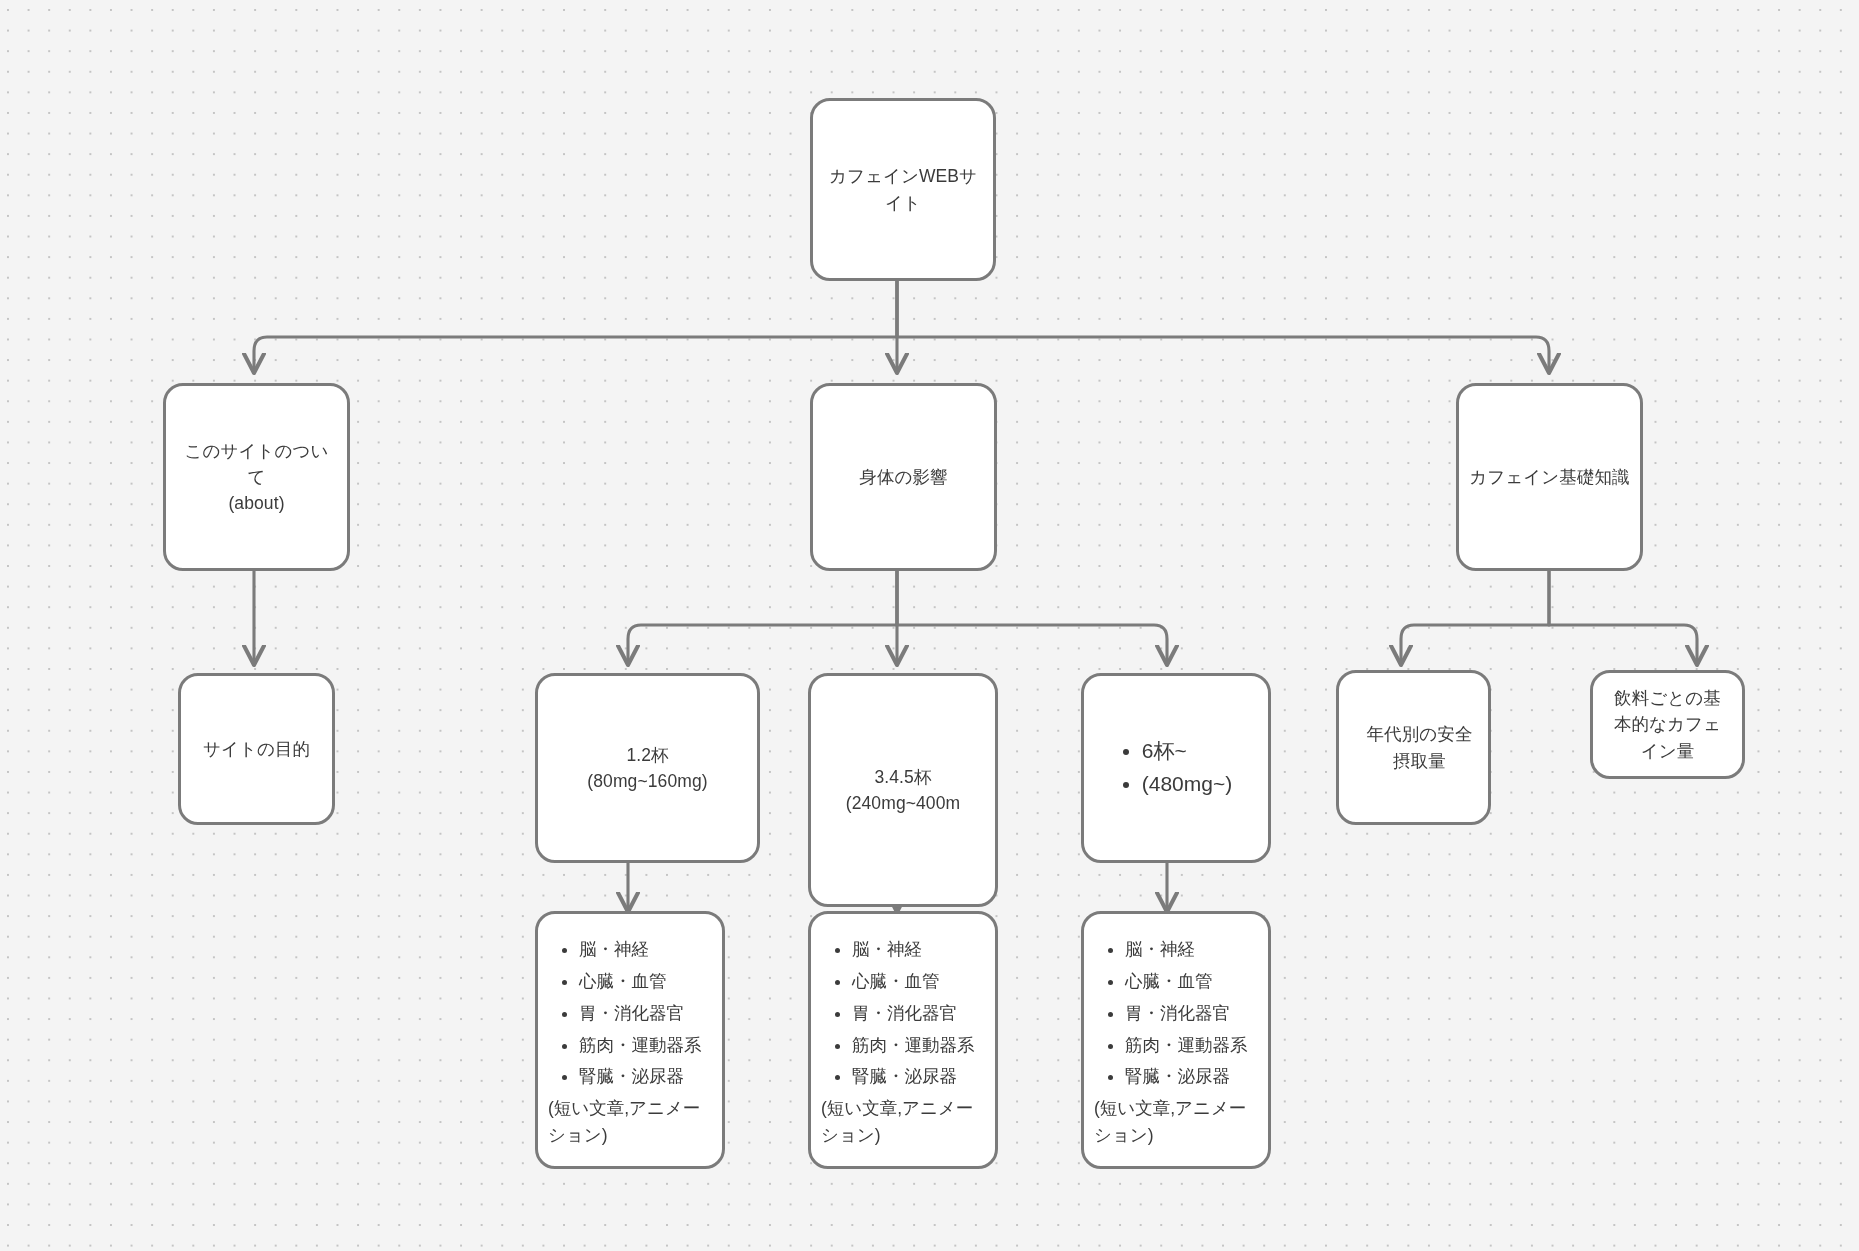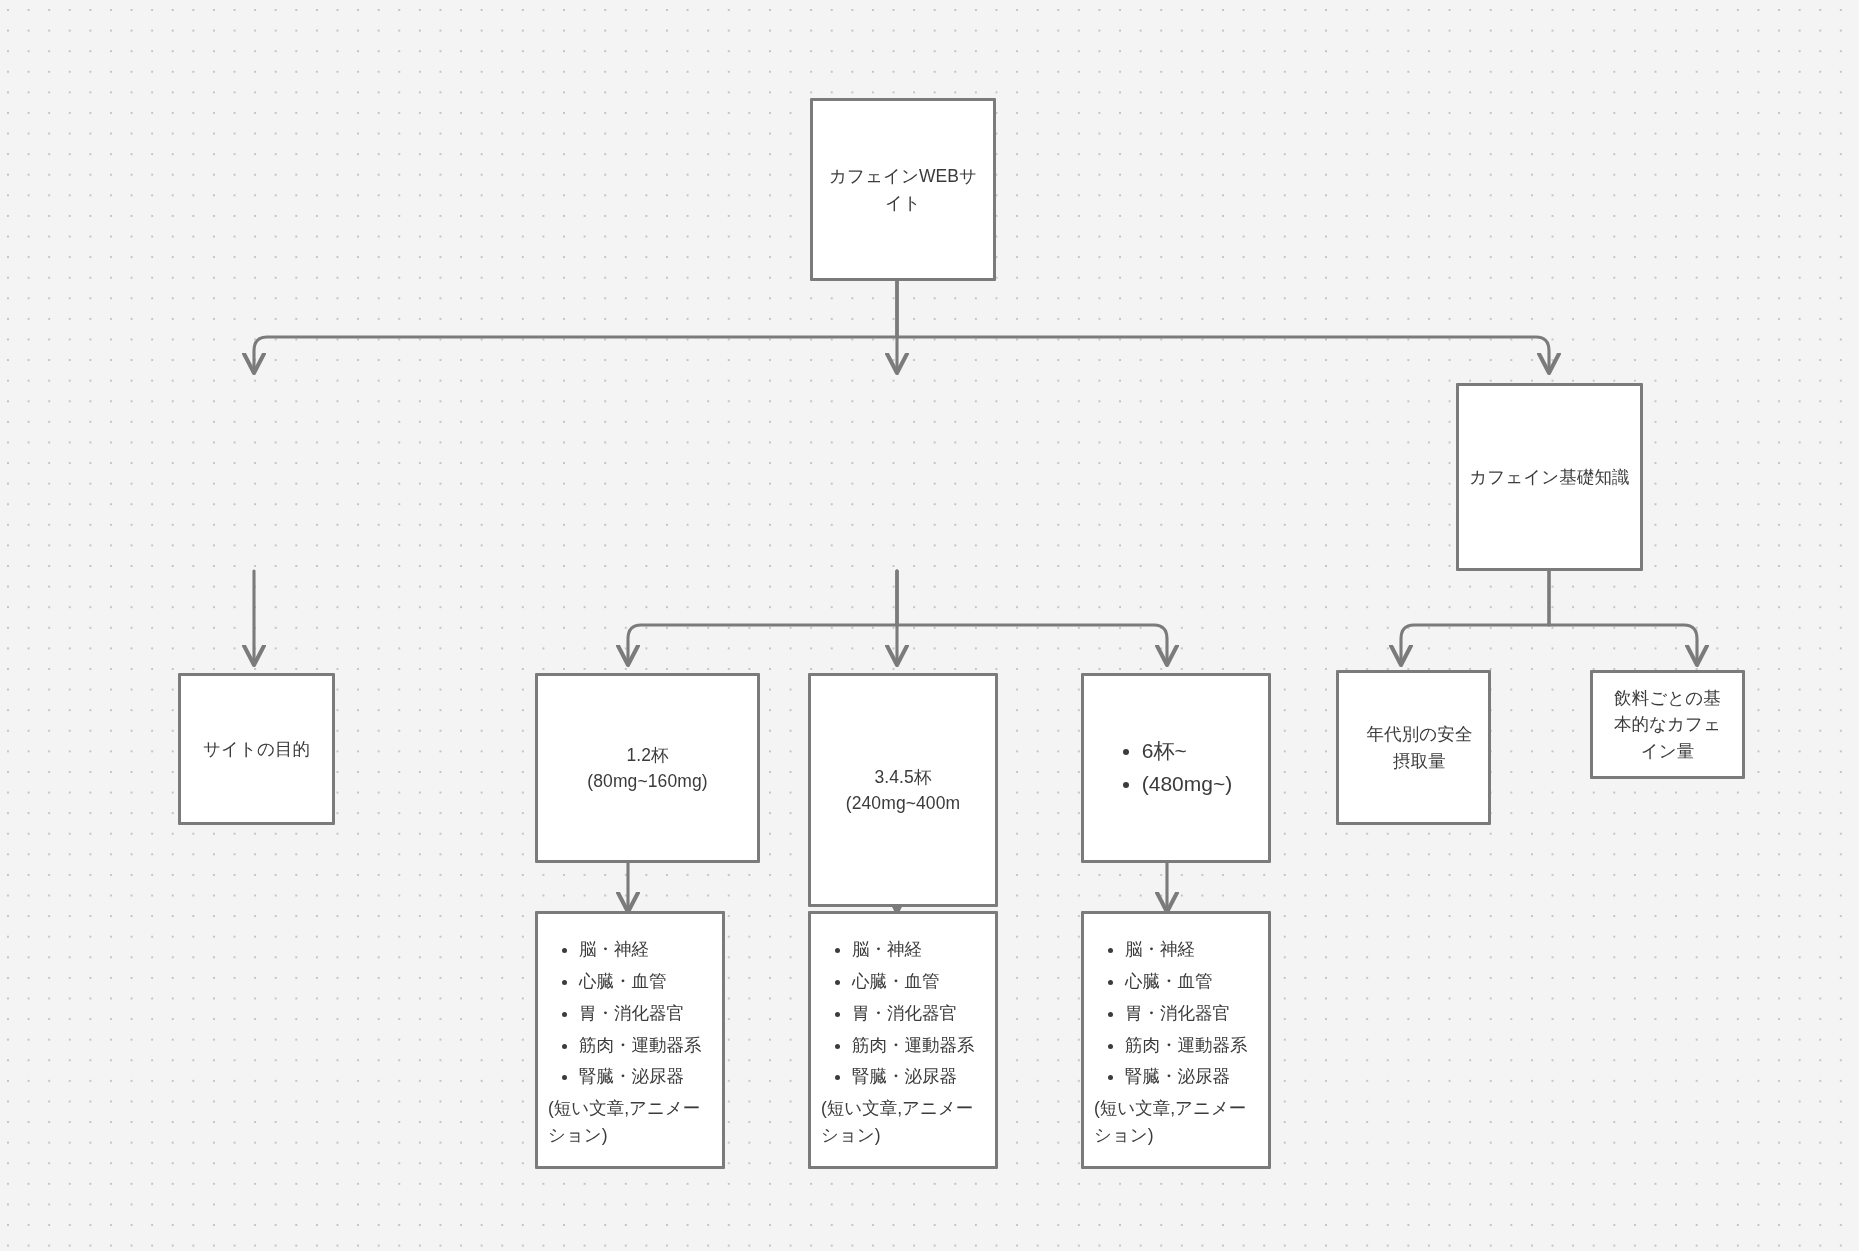--- a/index.html
+++ b/index.html
@@ -34,21 +34,21 @@
     width: 1859px;
     height: 1251px;
     pointer-events: none;
   }
 
   .node {
     position: absolute;
     box-sizing: border-box;
     background: #ffffff;
     border: 3px solid #7b7b7b;
-    border-radius: 1px;
+    border-radius: 20px;
     display: flex;
     align-items: center;
     justify-content: center;
     padding: 6px 10px;
     z-index: 2;
   }
 
   .node-text {
     width: 100%;
     text-align: center;
@@ -123,21 +123,28 @@
       <path d="M 628,863 L 628,910" marker-end="url(#arrow)"></path>
       <path d="M 897,863 L 897,910" marker-end="url(#arrow)"></path>
       <path d="M 1167,863 L 1167,910" marker-end="url(#arrow)"></path>
     </g>
   </svg>
 
   <div class="node" style="left:810px; top:98px; width:186px; height:183px;">
     <div class="node-text">カフェインWEBサイト</div>
   </div>
 
-
+  <div class="node" style="left:163px; top:383px; width:187px; height:188px;">
+    <div class="node-text">このサイトのついて
+(about)</div>
+  </div>
+
+  <div class="node" style="left:810px; top:383px; width:187px; height:188px;">
+    <div class="node-text">身体の影響</div>
+  </div>
 
   <div class="node" style="left:1456px; top:383px; width:187px; height:188px;">
     <div class="node-text">カフェイン基礎知識</div>
   </div>
 
   <div class="node" style="left:178px; top:673px; width:157px; height:152px;">
     <div class="node-text">サイトの目的</div>
   </div>
 
   <div class="node" style="left:535px; top:673px; width:225px; height:190px;">

